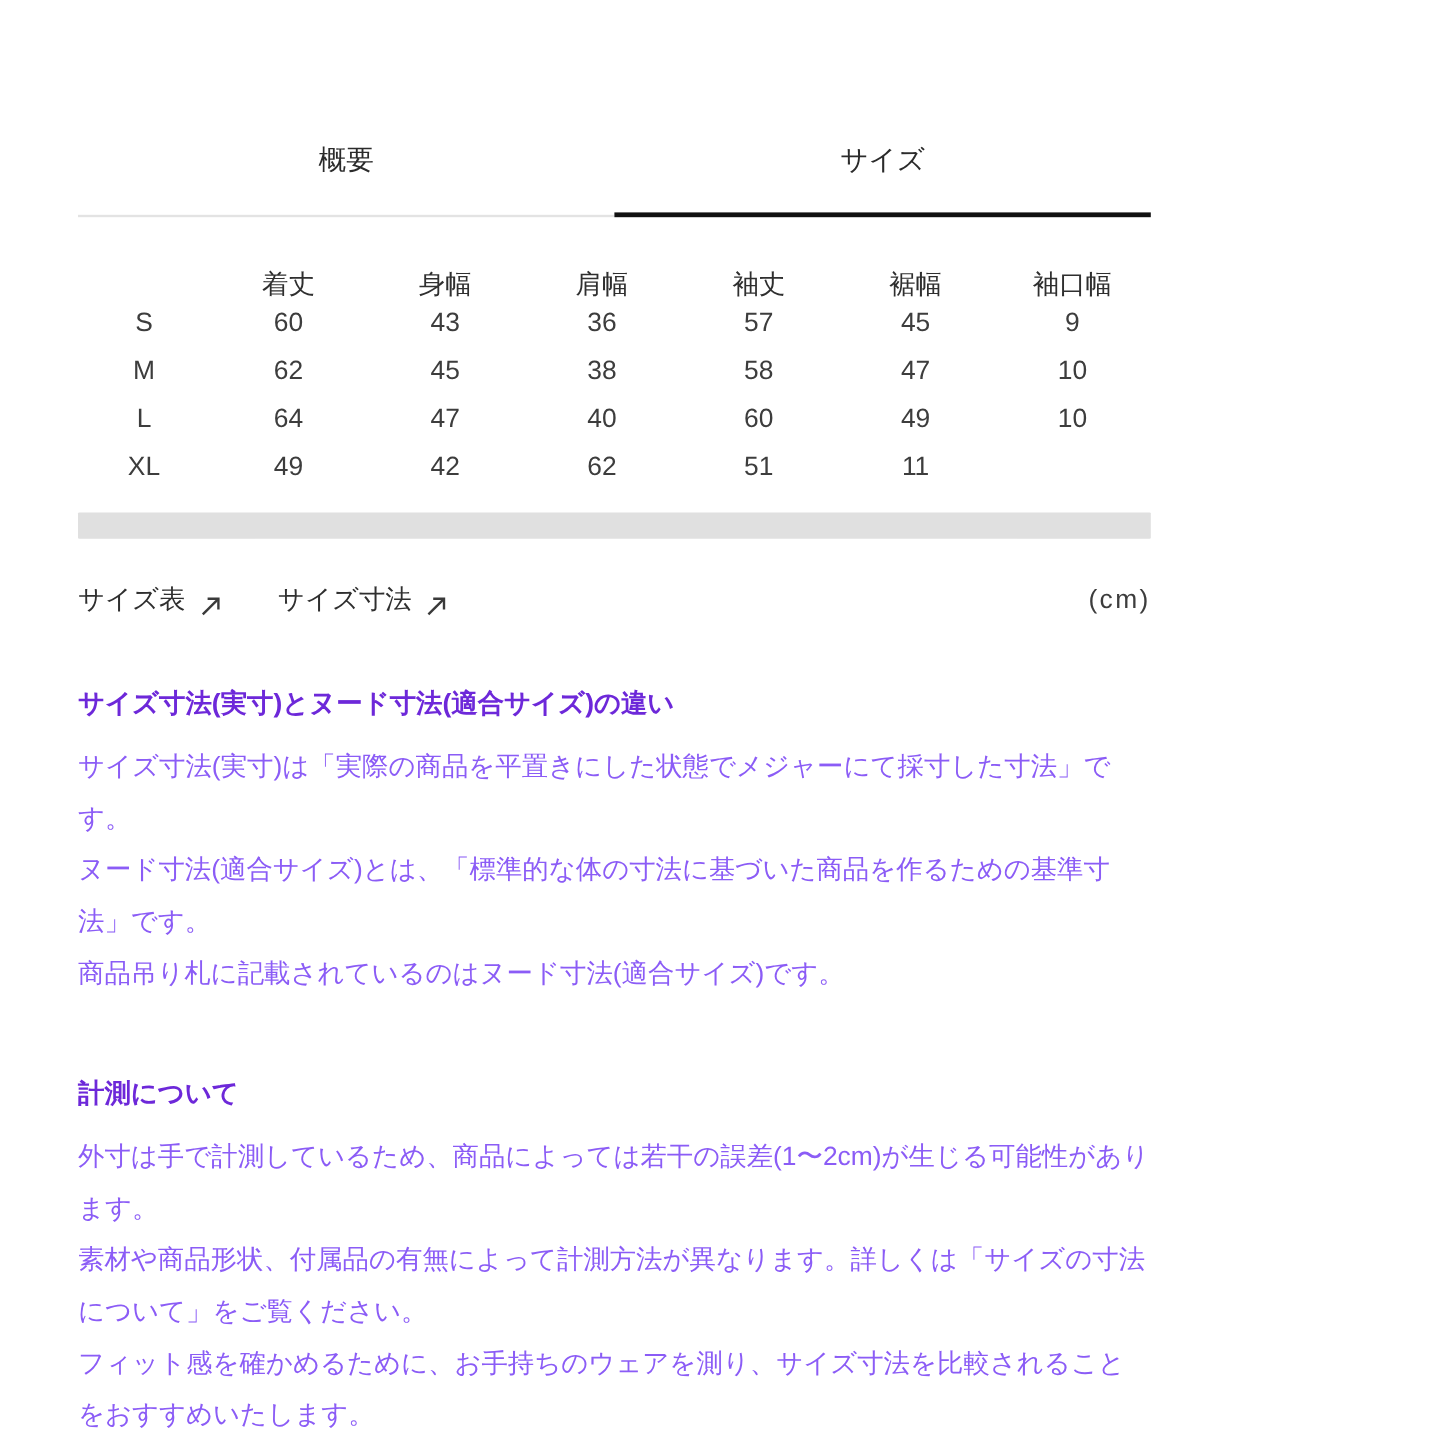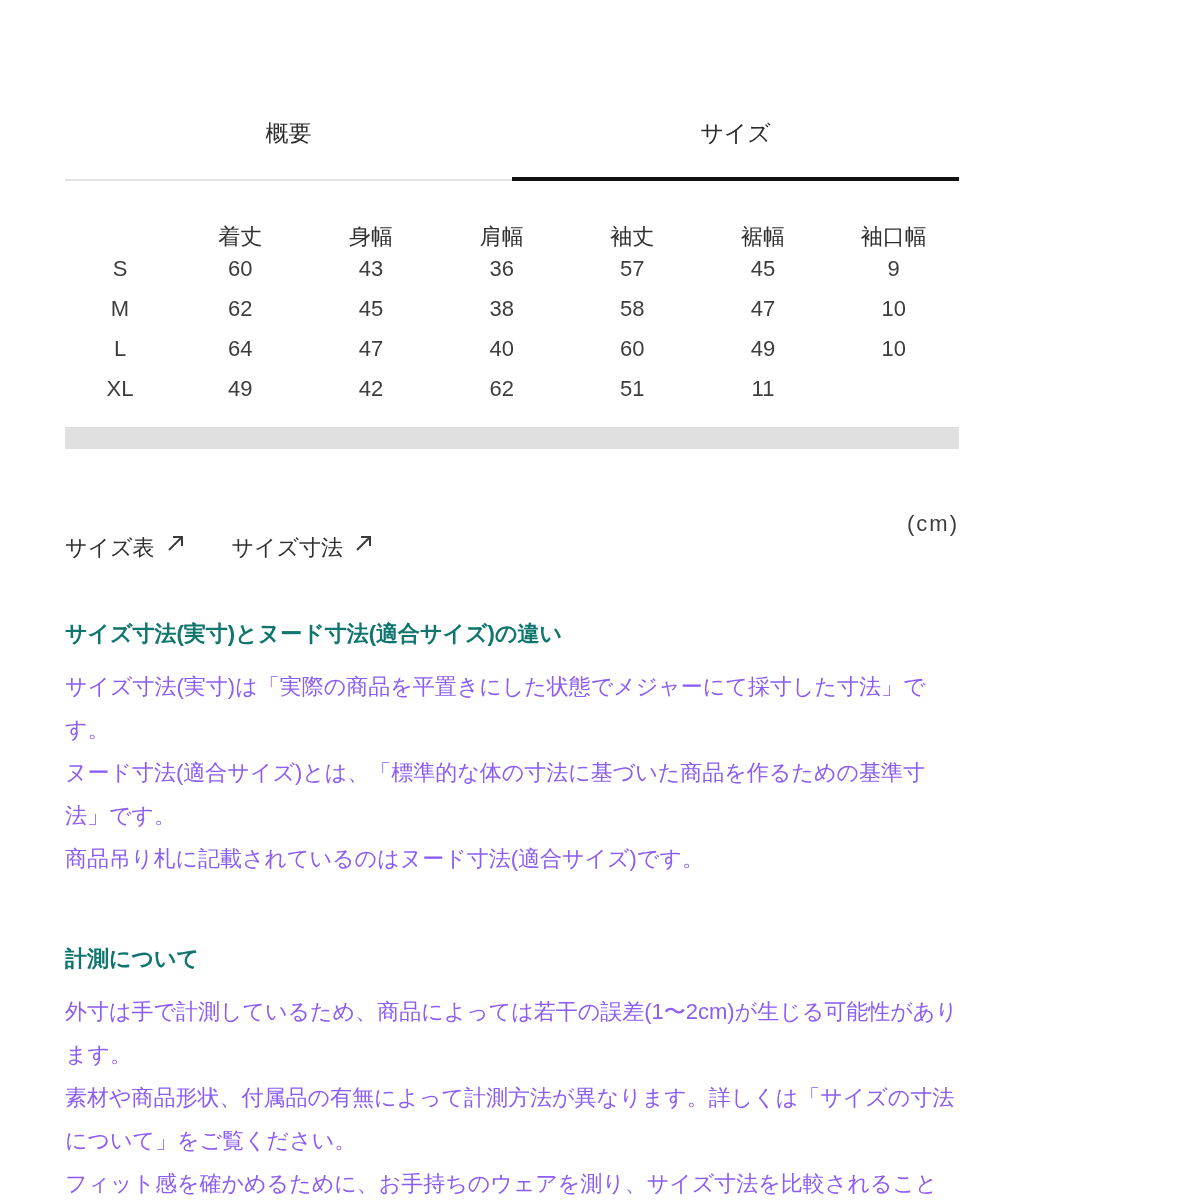--- a/index.html
+++ b/index.html
@@ -33,31 +33,31 @@
     height: 40px; line-height: 40px;
   }
   .size-table .head { height: 24px; line-height: 24px; color: #2f2f2f; }
   .size-table .rowlabel { color: #3d3d3d; }
 
   
   .scroll-track { height: 22px; background: #e0e0e0; margin-top: 18px; border-radius: 1px; }
 
   
   .links-row { display: flex; align-items: center; margin-top: 36px; }
-  .size-link { display: flex; align-items: flex-start; gap: 11px; margin-right: 46px; cursor: pointer; margin-top: 48px; }
+  .size-link { display: flex; align-items: flex-end; gap: 11px; margin-right: 46px; cursor: pointer; }
   .size-link .lbl { font-size: 22px; color: #2f2f2f; }
   .arrow-icon { width: 20px; height: 20px; display: inline-block; }
   .unit { margin-left: auto; font-size: 22px; color: #3d3d3d; letter-spacing: 2px; }
 
   
   .section { margin-top: 56px; }
   .section.second { margin-top: 64px; }
   .section h3 {
     margin: 0 0 16px 0;
-    font-size: 22px; font-weight: bold; color: #0f766e;
+    font-size: 22px; font-weight: bold; color: #6d28d9;
     line-height: 30px;
   }
   .section p {
     margin: 0;
     font-size: 22px; line-height: 43px; color: #8b5cf6;
   }
 </style>
 </head>
 <body>
 

